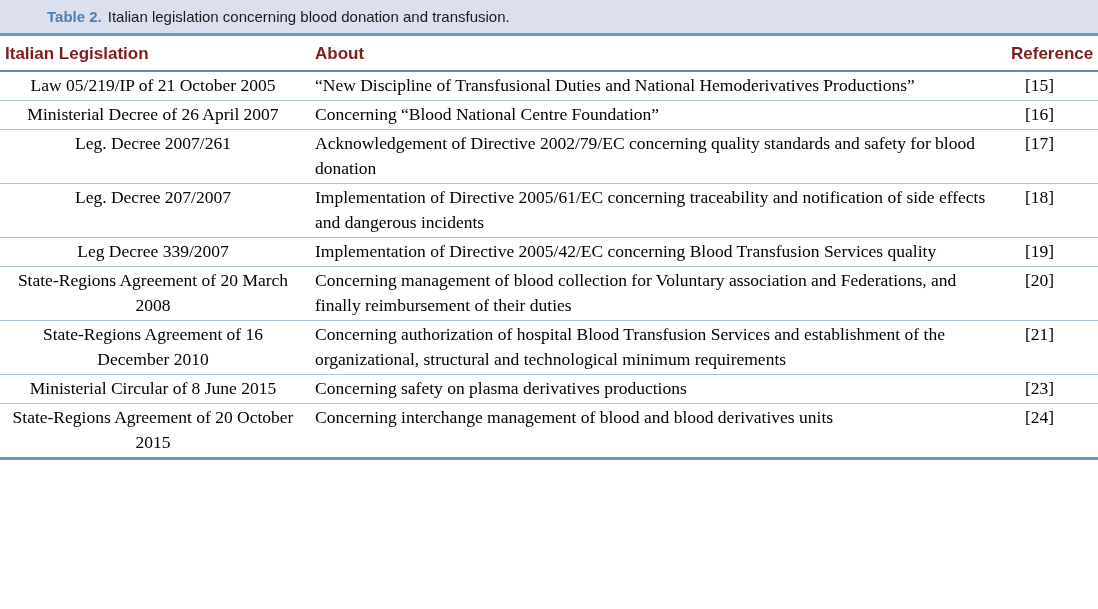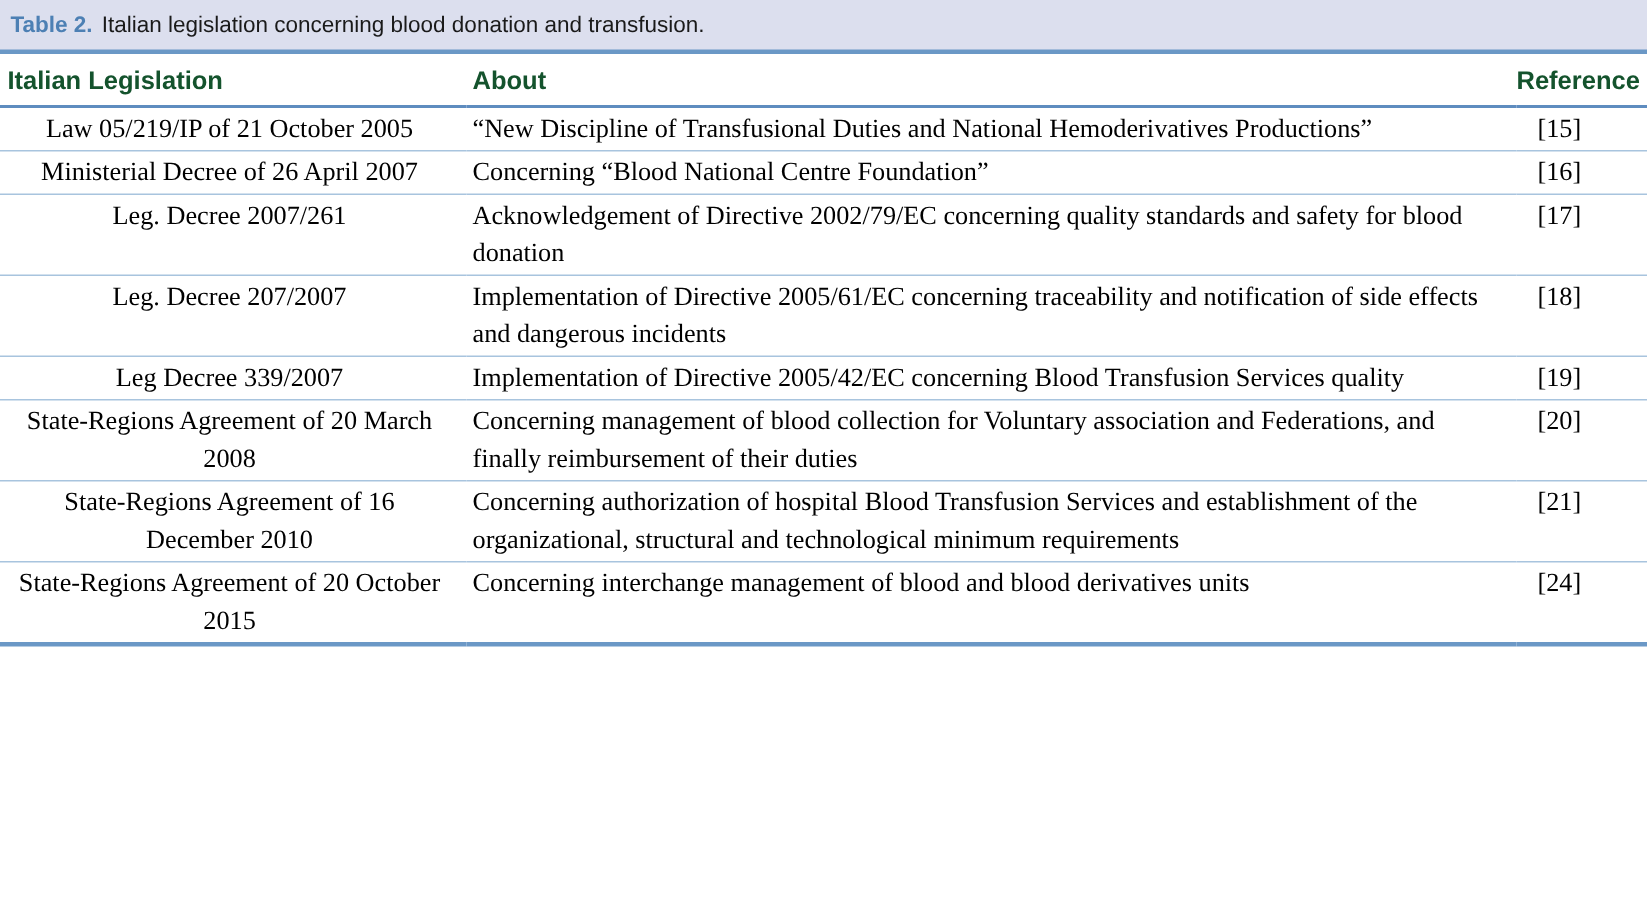--- a/index.html
+++ b/index.html
@@ -21,37 +21,38 @@
     padding: 7px 8px 7px 7px;
     font-size: 15px;
     line-height: 19px;
     color: #1a1a1a;
     border-bottom: 3px solid #6b98c6;
   }
   .caption-label {
     color: #4d80b4;
     font-weight: bold;
     margin-right: 6px;
+    margin-left: 40px;
   }
   
   table.legislation {
     width: 1098px;
     border-collapse: collapse;
     table-layout: fixed;
     border-bottom: 3px solid #6b98c6;
   }
   col.c-leg { width: 311px; }
   col.c-about { width: 700px; }
   col.c-ref { width: 87px; }
 
   thead th {
     font-family: "Liberation Sans", sans-serif;
     font-size: 17px;
     font-weight: bold;
-    color: #14532d;
+    color: #7f1d1d;
     text-align: left;
     padding: 8px 0 6px 0;
     border-bottom: 2px solid #5e8cbf;
   }
   thead th.th-leg { padding-left: 5px; }
   thead th.th-about { padding-left: 4px; }
   thead th.th-ref {
     text-align: left;
     padding-right: 30px;
   }
@@ -122,20 +123,25 @@
     <td class="td-leg">State-Regions Agreement of 20 March 2008</td>
     <td class="td-about">Concerning management of blood collection for Voluntary association and Federations, and finally reimbursement of their duties</td>
     <td class="td-ref">[20]</td>
   </tr>
         <tr>
     <td class="td-leg">State-Regions Agreement of 16 December 2010</td>
     <td class="td-about">Concerning authorization of hospital Blood Transfusion Services and establishment of the organizational, structural and technological minimum requirements</td>
     <td class="td-ref">[21]</td>
   </tr>
         <tr>
+    <td class="td-leg">Ministerial Circular of 8 June 2015</td>
+    <td class="td-about">Concerning safety on plasma derivatives productions</td>
+    <td class="td-ref">[23]</td>
+  </tr>
+        <tr>
     <td class="td-leg">State-Regions Agreement of 20 October 2015</td>
     <td class="td-about">Concerning interchange management of blood and blood derivatives units</td>
     <td class="td-ref">[24]</td>
   </tr>
       </tbody>
   </table>
 
 </div>
 
 </body></html>

